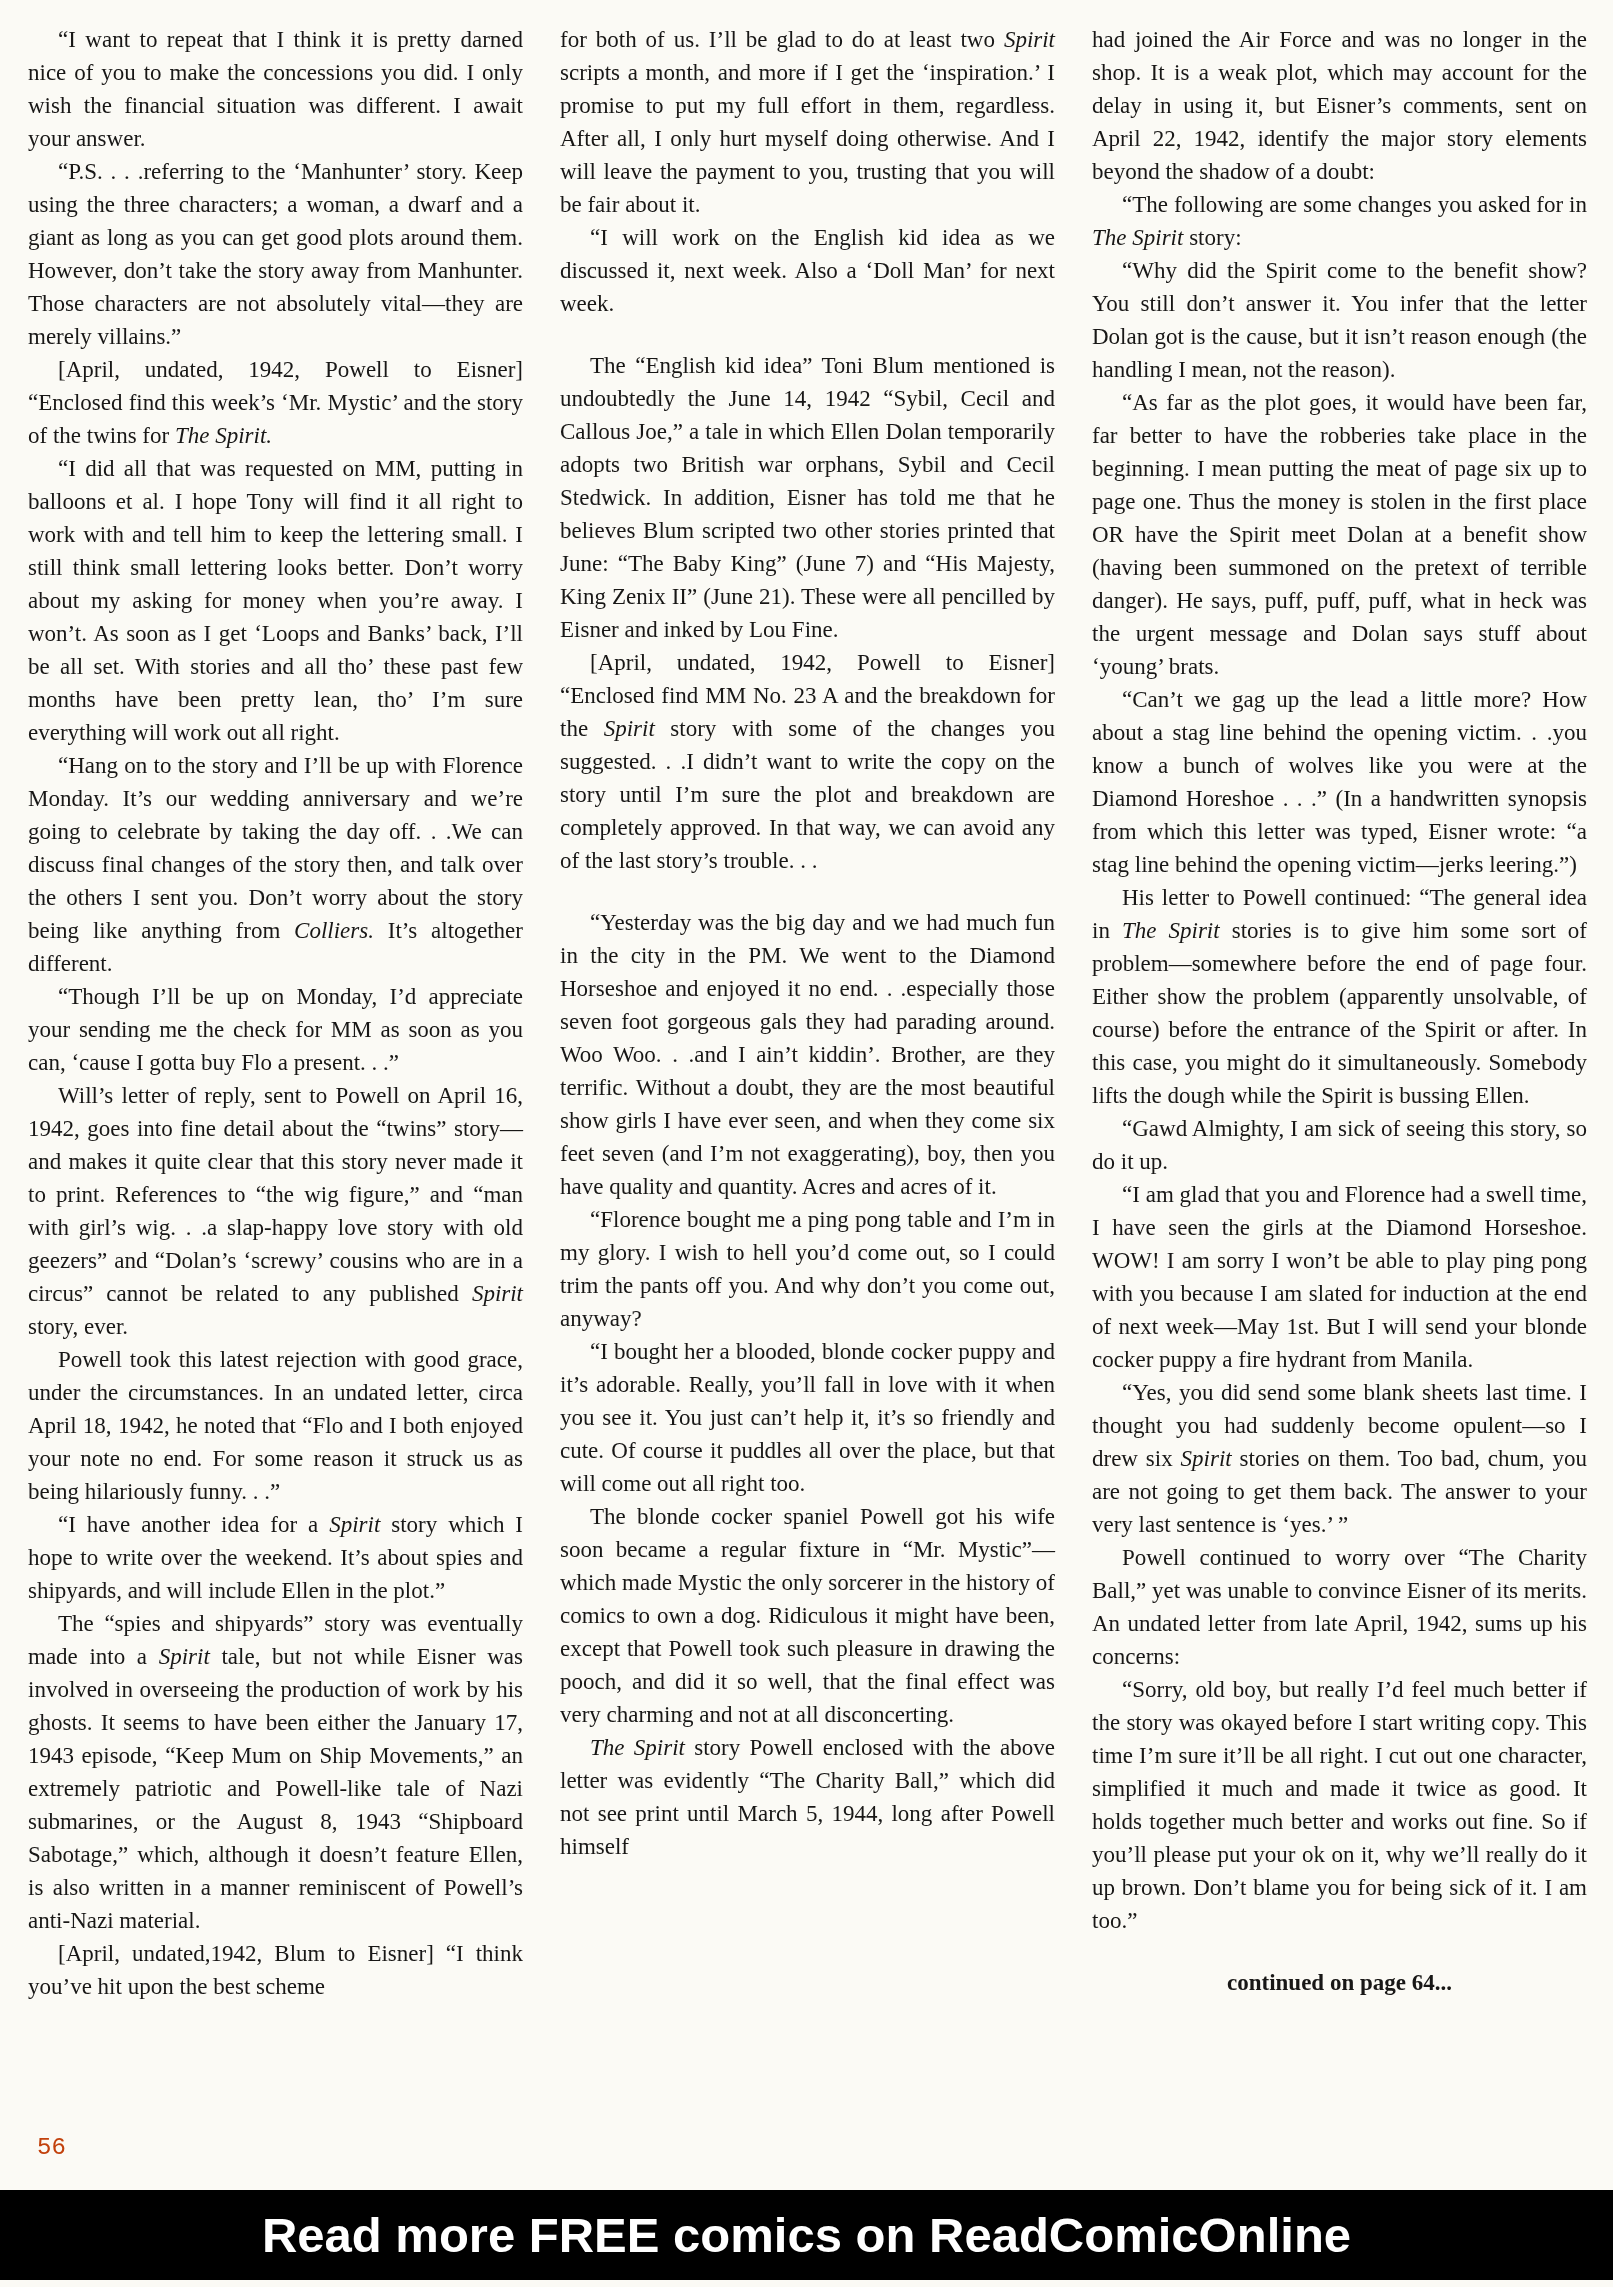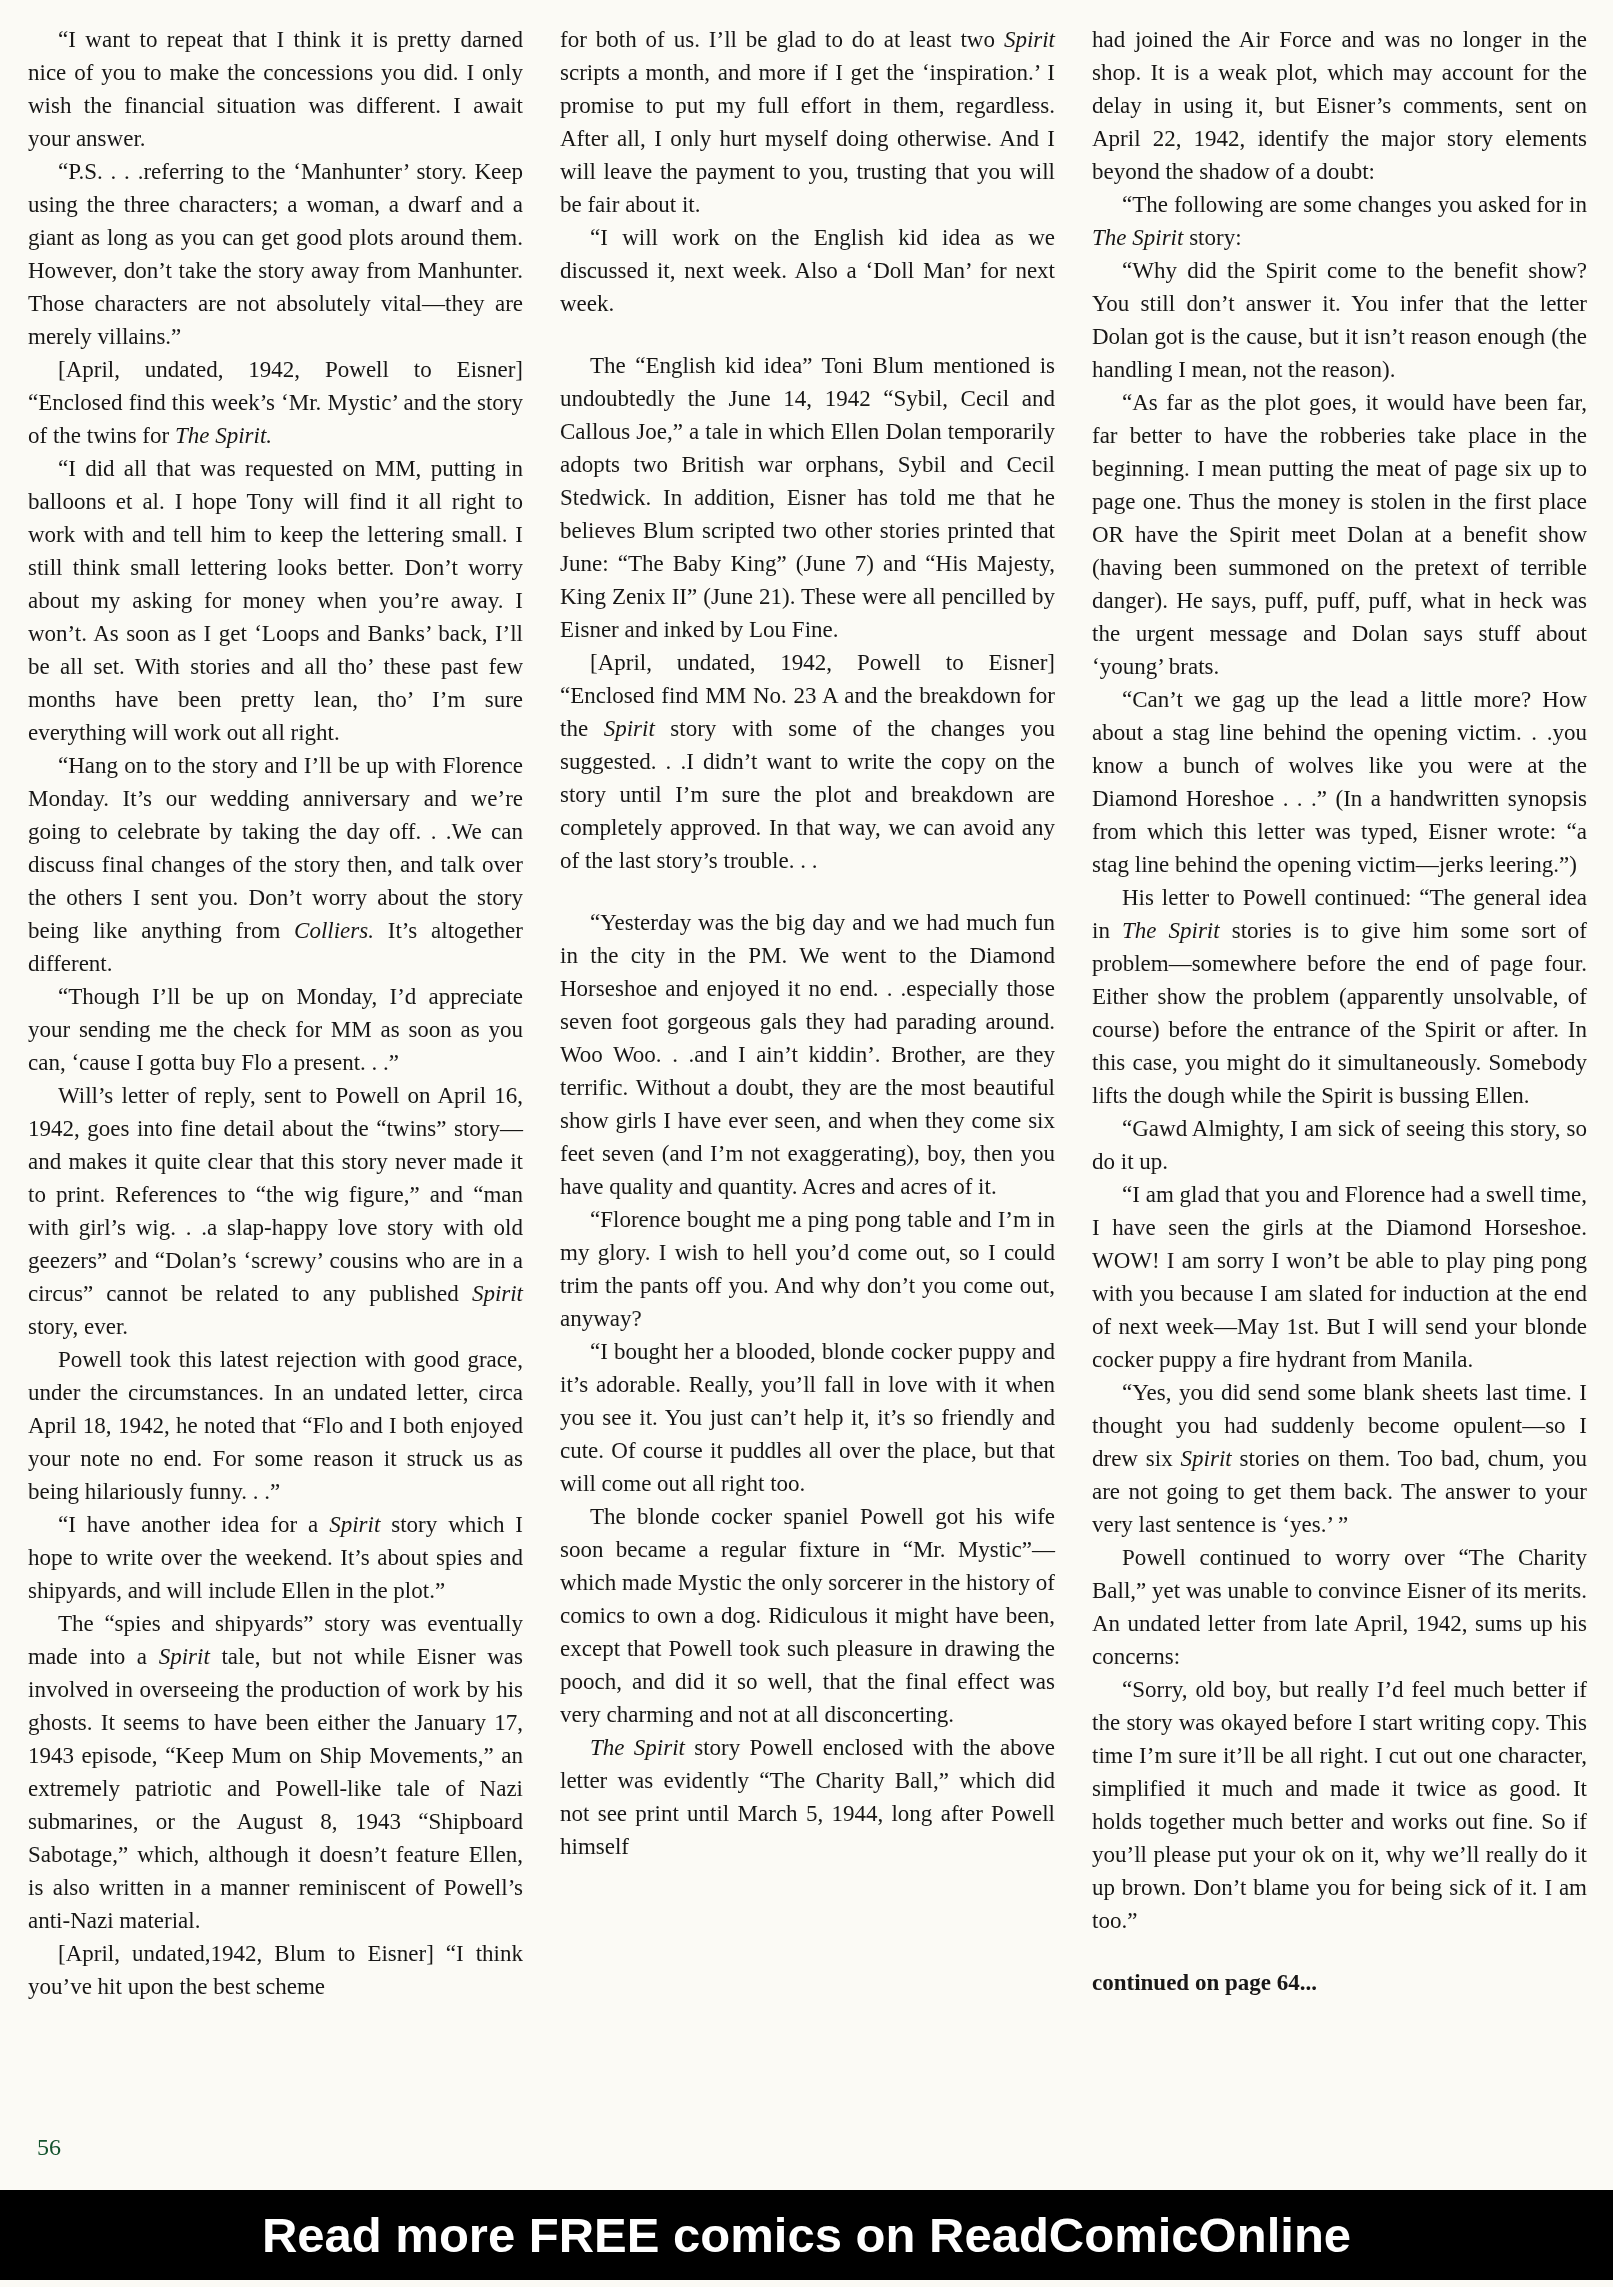--- a/index.html
+++ b/index.html
@@ -21,29 +21,30 @@
   .column {
     width: 495px;
     flex: 0 0 495px;
     font-size: 23px;
     line-height: 33px;
     text-align: justify;
   }
   .para { text-indent: 30px; }
   .para.no-indent { text-indent: 0; }
   .para.gap { margin-top: 29px; }
-  .para.right { text-align: left; text-indent: 0; }
+  .para.right { text-align: center; text-indent: 0; }
   .para.bold { font-weight: bold; }
   .italic { font-style: italic; }
   .page-number {
     position: absolute;
     left: 37px;
     top: 2134px;
     font-size: 24px;
-    color: #14532d;
+    color: #c2410c;
+    font-family: Liberation Mono, monospace;
   }
   .banner {
     position: absolute;
     left: 0;
     bottom: 8px;
     width: 100%;
     height: 90px;
     background: #000000;
     color: #ffffff;
     display: flex;

